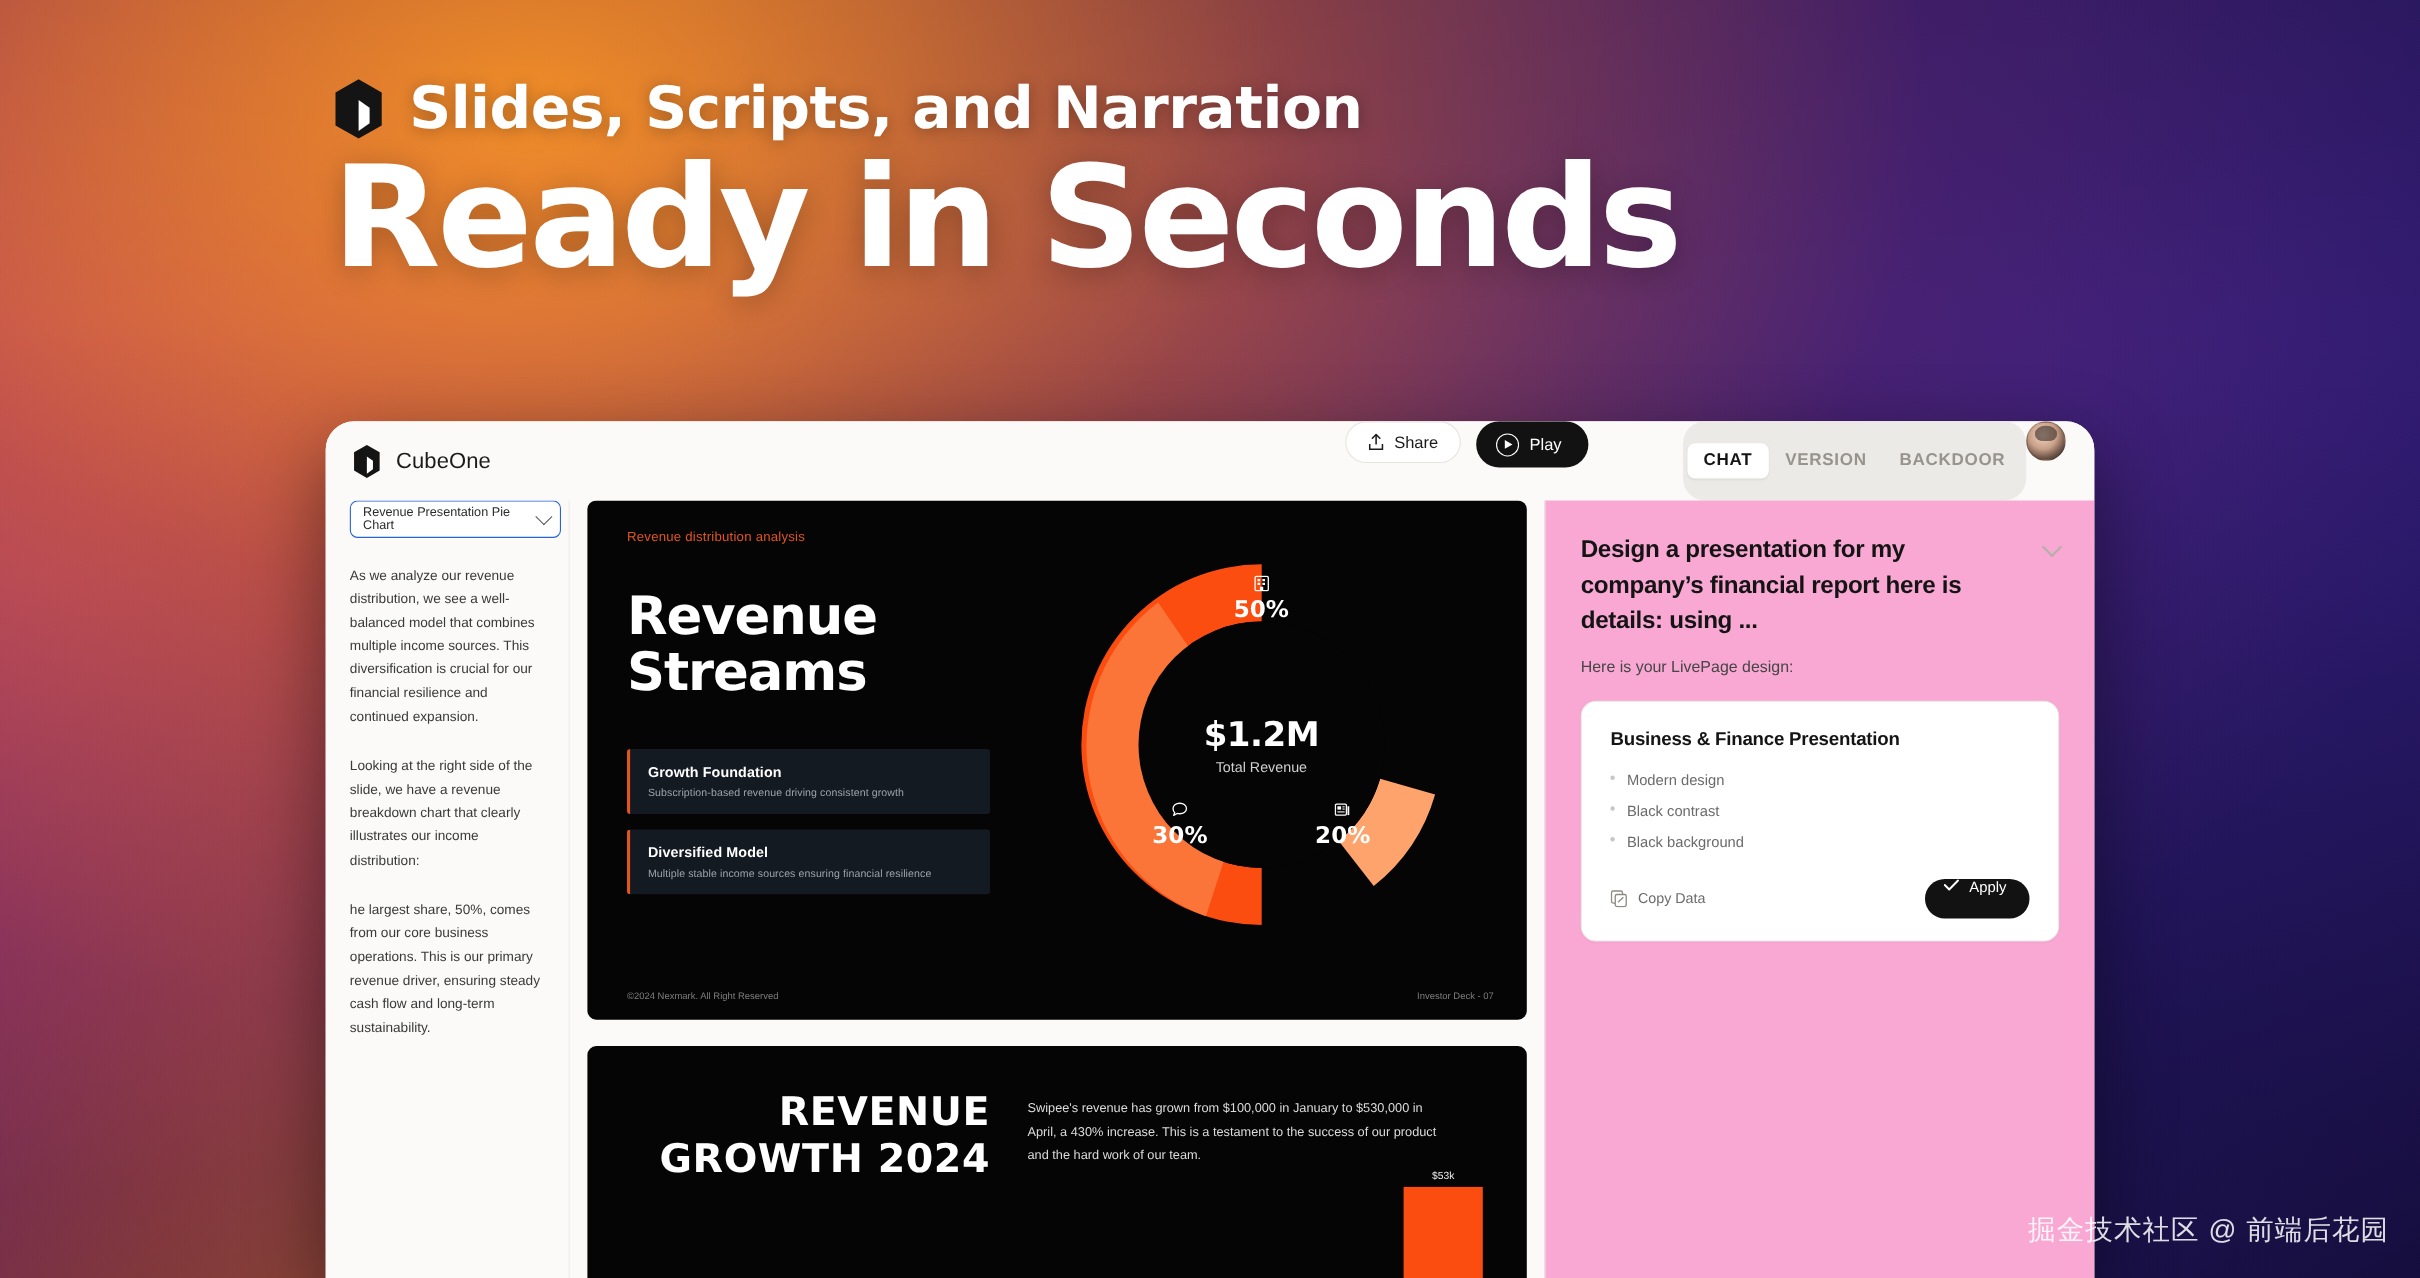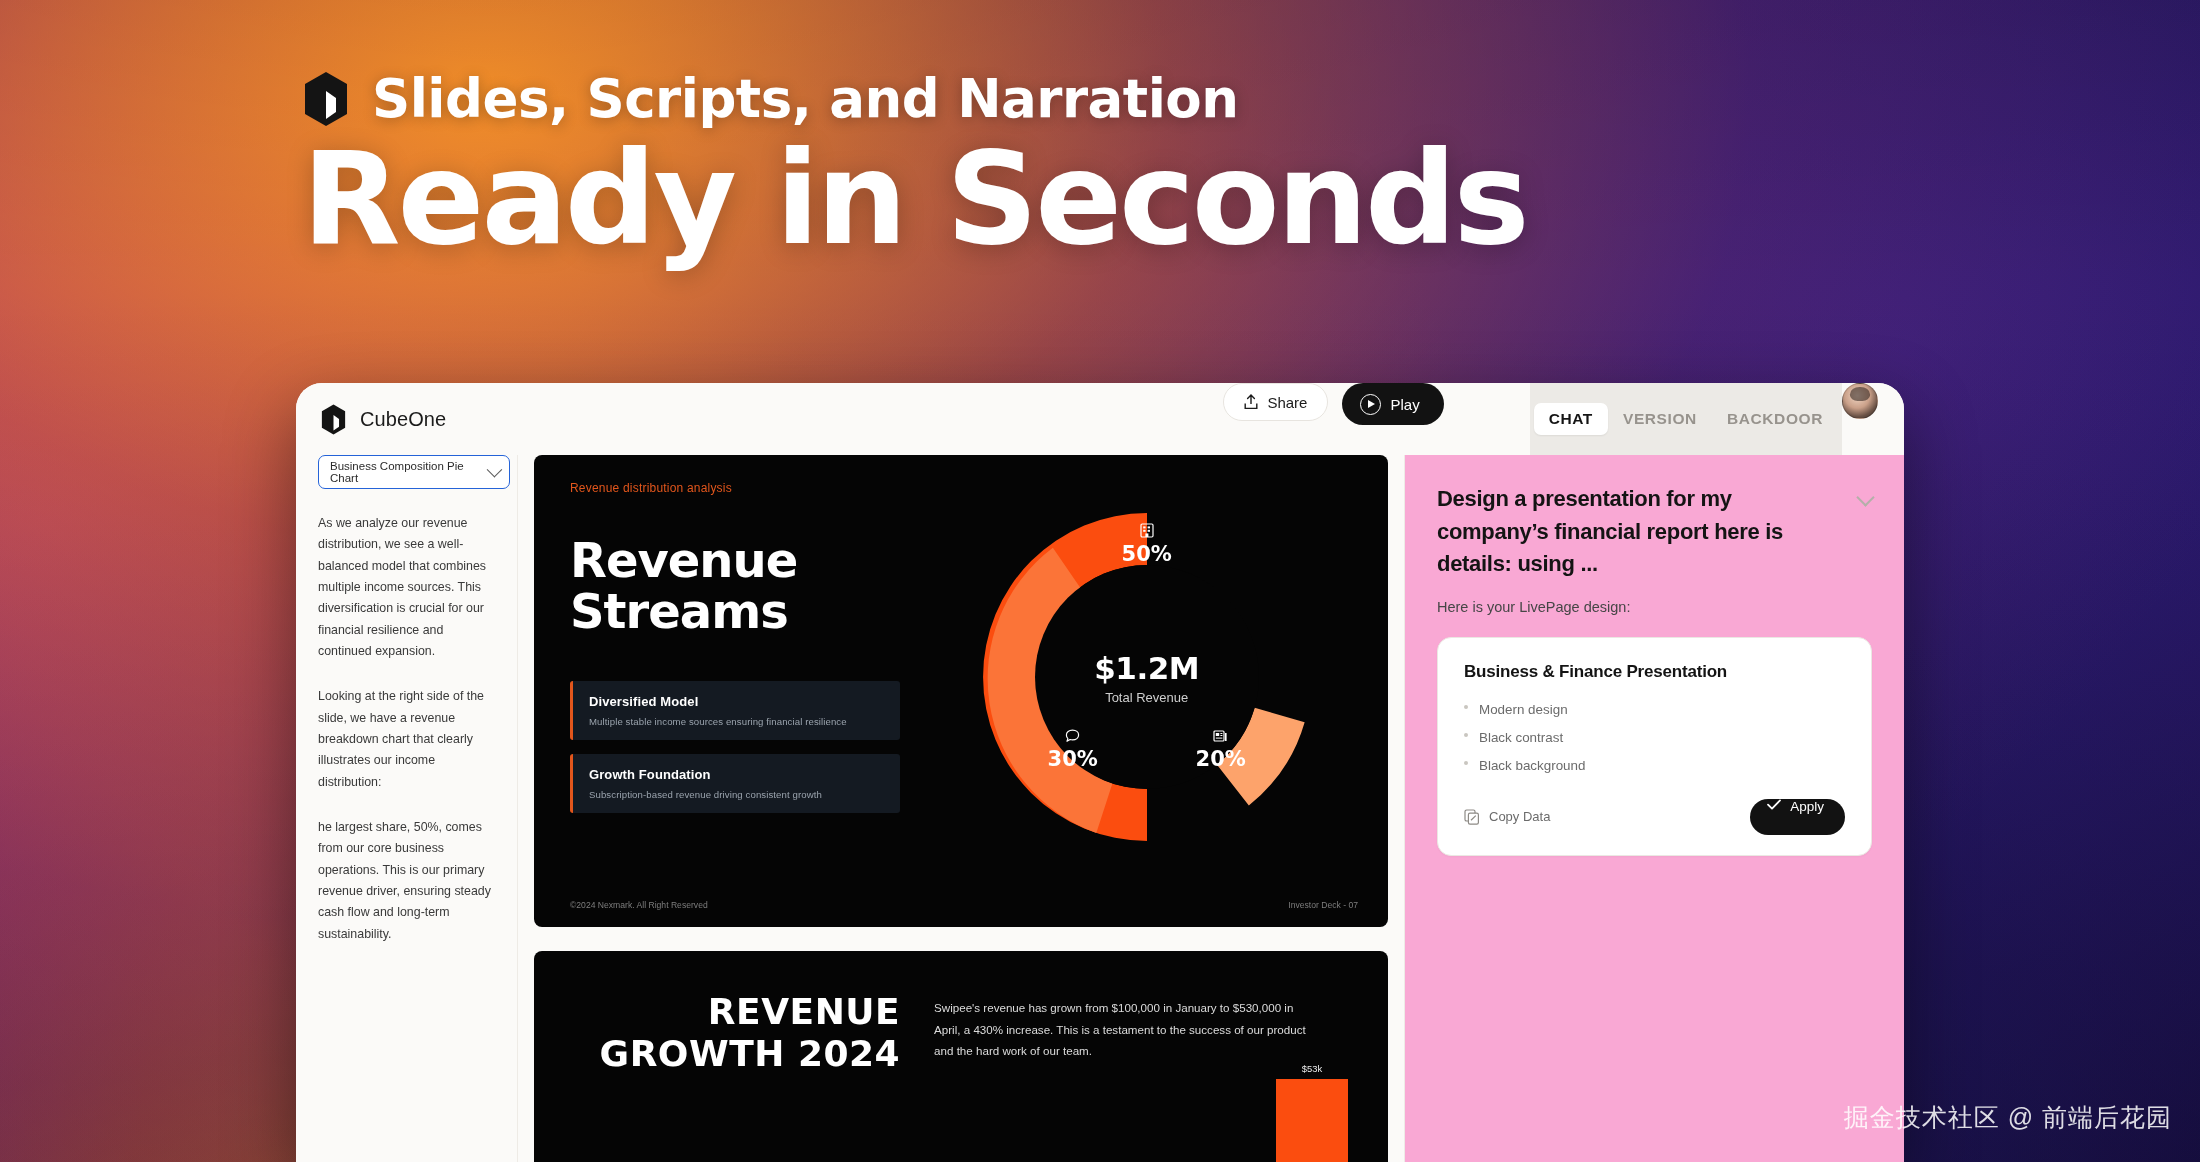--- a/index.html
+++ b/index.html
@@ -74,21 +74,21 @@
     display: flex; align-items: center; justify-content: center;
   }
   .play-tri {
     width: 0; height: 0; border-left: 7px solid #fff;
     border-top: 4.5px solid transparent; border-bottom: 4.5px solid transparent;
     margin-left: 2px;
   }
 
   .tabs {
     display: flex; align-items: center; gap: 0; background: #eceae6;
-    border-radius: 0; padding: 4px; margin-left: 86px;
+    border-radius: 20px; padding: 4px; margin-left: 86px;
   }
   .tab {
     padding: 7px 15px; font-size: 15.5px; font-weight: 700; letter-spacing: .6px;
     color: #97938d; border-radius: 7px; cursor: pointer;
   }
   .tab.active { background: #ffffff; color: #141414; box-shadow: 0 1px 2px rgba(0,0,0,.07); }
 
   .avatar {
     width: 36px; height: 36px; border-radius: 50%; margin-left: auto;
     background: radial-gradient(circle at 42% 34%, #f0d6c4 0%, #caa089 42%, #6a5246 70%, #2c2420 100%);
@@ -262,46 +262,46 @@
       <div class="tab">BACKDOOR</div>
     </div>
 
     <div class="avatar"></div>
   </div>
 
   <div class="app-body">
 
     <div class="narration">
       <div class="slide-select">
-        <span>Business Composition Pie Chart</span>
+        <span>Revenue Presentation Pie Chart</span>
         <span class="chev"></span>
       </div>
       <p class="narr-p">As we analyze our revenue distribution, we see a well-balanced model that combines multiple income sources. This diversification is crucial for our financial resilience and continued expansion.</p>
       <p class="narr-p">Looking at the right side of the slide, we have a revenue breakdown chart that clearly illustrates our income distribution:</p>
       <p class="narr-p">he largest share, 50%, comes from our core business operations. This is our primary revenue driver, ensuring steady cash flow and long-term sustainability.</p>
     </div>
 
     <div class="canvas">
 
       <div class="slide slide-1">
         <div class="slide-kicker">Revenue distribution analysis</div>
         <div class="slide-1-grid">
           <div class="slide-left">
             <div class="slide-title">
               <div>Revenue</div>
               <div>Streams</div>
             </div>
             <div class="feature-list">
               <div class="feature">
+                <div class="feature-title">Growth Foundation</div>
+                <div class="feature-desc">Subscription-based revenue driving consistent growth</div>
+              </div>
+              <div class="feature">
                 <div class="feature-title">Diversified Model</div>
                 <div class="feature-desc">Multiple stable income sources ensuring financial resilience</div>
-              </div>
-              <div class="feature">
-                <div class="feature-title">Growth Foundation</div>
-                <div class="feature-desc">Subscription-based revenue driving consistent growth</div>
               </div>
             </div>
           </div>
 
           <div class="donut-wrap">
             <div class="donut">
               <svg width="352" height="352" viewBox="0 0 352 352">
 
                 <path d="M176 12 A164 164 0 0 1 176 340 L176 288 A112 112 0 0 0 176 64 Z" fill="#fb4d0f" transform="rotate(180 176 176)"></path>
 

